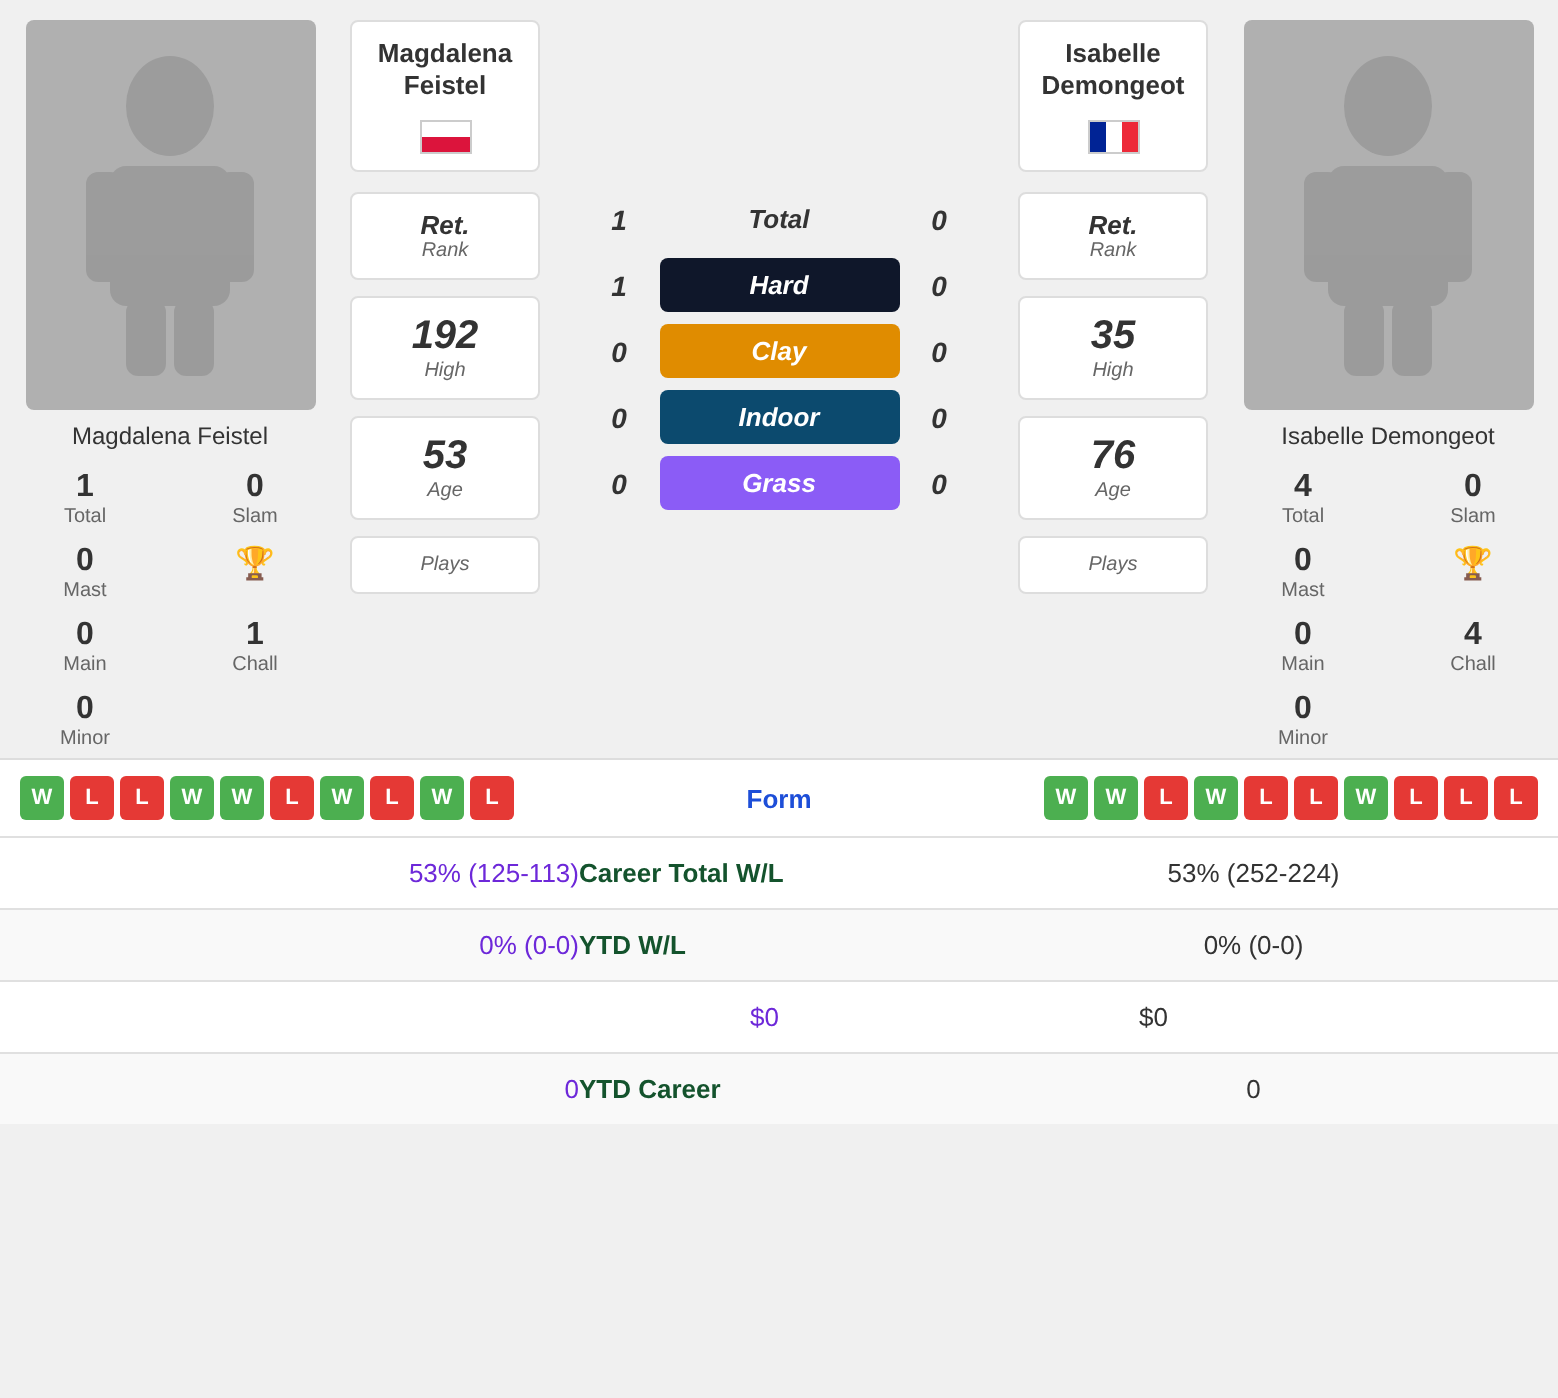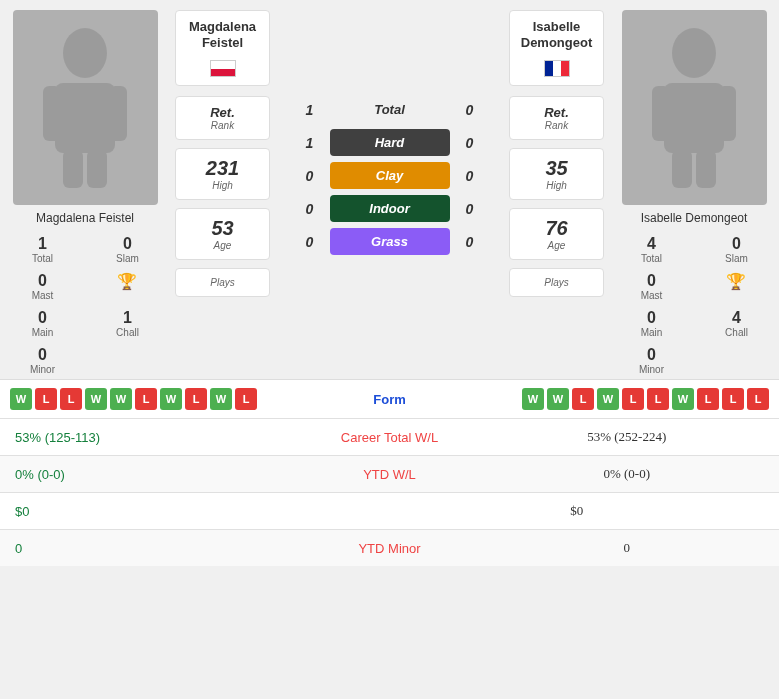--- a/index.html
+++ b/index.html
@@ -137,23 +137,23 @@
       font-weight: bold;
       color: #fff;
     }
 
     .btn-total {
       background: transparent;
       color: #333;
       font-size: 13px;
     }
 
-    .btn-hard { background: #404040; }
+    .btn-hard { background: #0f172a; }
     .btn-clay { background: #e08c00; }
-    .btn-indoor { background: #14532d; }
+    .btn-indoor { background: #0c4a6e; }
     .btn-grass { background: #8b5cf6; }
 
     
     .info-boxes-left, .info-boxes-right {
       width: 95px;
     }
 
     .info-box {
       background: #fff;
       border: 1px solid #ddd;
@@ -286,39 +286,38 @@
       border-top: 1px solid #e0e0e0;
       background: #fff;
     }
 
     .stats-row:nth-child(even) {
       background: #f9f9f9;
     }
 
     .stats-row-left {
       flex: 1;
-      text-align: left;
-      font-size: 13px;
-      color: #15803d;
+      text-align: right;
+      font-size: 13px;
+      color: #6d28d9;
     }
 
     .stats-row-label {
       width: 200px;
-      text-align: center;
-      font-size: 13px;
-      font-weight: normal;
-      color: #ef4444;
+      text-align: left;
+      font-size: 13px;
+      font-weight: bold;
+      color: #14532d;
     }
 
     .stats-row-right {
       flex: 1;
       text-align: center;
       font-size: 13px;
       color: #333;
-      font-family: Liberation Serif, serif;
     }
 
     
     .silhouette-svg {
       opacity: 0.5;
     }
   </style>
 </head>
 <body>
 
@@ -392,21 +391,21 @@
       </div>
 
       <div class="center-body">
 
         <div class="info-boxes-left">
           <div class="info-box">
             <div class="rank-ret">Ret.</div>
             <div class="rank-label">Rank</div>
           </div>
           <div class="info-box">
-            <div class="info-box-value">231</div>
+            <div class="info-box-value">192</div>
             <div class="info-box-label">High</div>
           </div>
           <div class="info-box">
             <div class="info-box-value">53</div>
             <div class="info-box-label">Age</div>
           </div>
           <div class="info-box">
             <div class="info-box-label">Plays</div>
           </div>
         </div>
@@ -549,18 +548,18 @@
         <span class="stats-row-left">0% (0-0)</span>
         <span class="stats-row-label">YTD W/L</span>
         <span class="stats-row-right">0% (0-0)</span>
       </div>
       <div class="stats-row">
         <span class="stats-row-left">$0</span>
         <span class="stats-row-right">$0</span>
       </div>
       <div class="stats-row">
         <span class="stats-row-left">0</span>
-        <span class="stats-row-label">YTD Minor</span>
+        <span class="stats-row-label">YTD Career</span>
         <span class="stats-row-right">0</span>
       </div>
     </div>
 
 </div>
 
 </body></html>

